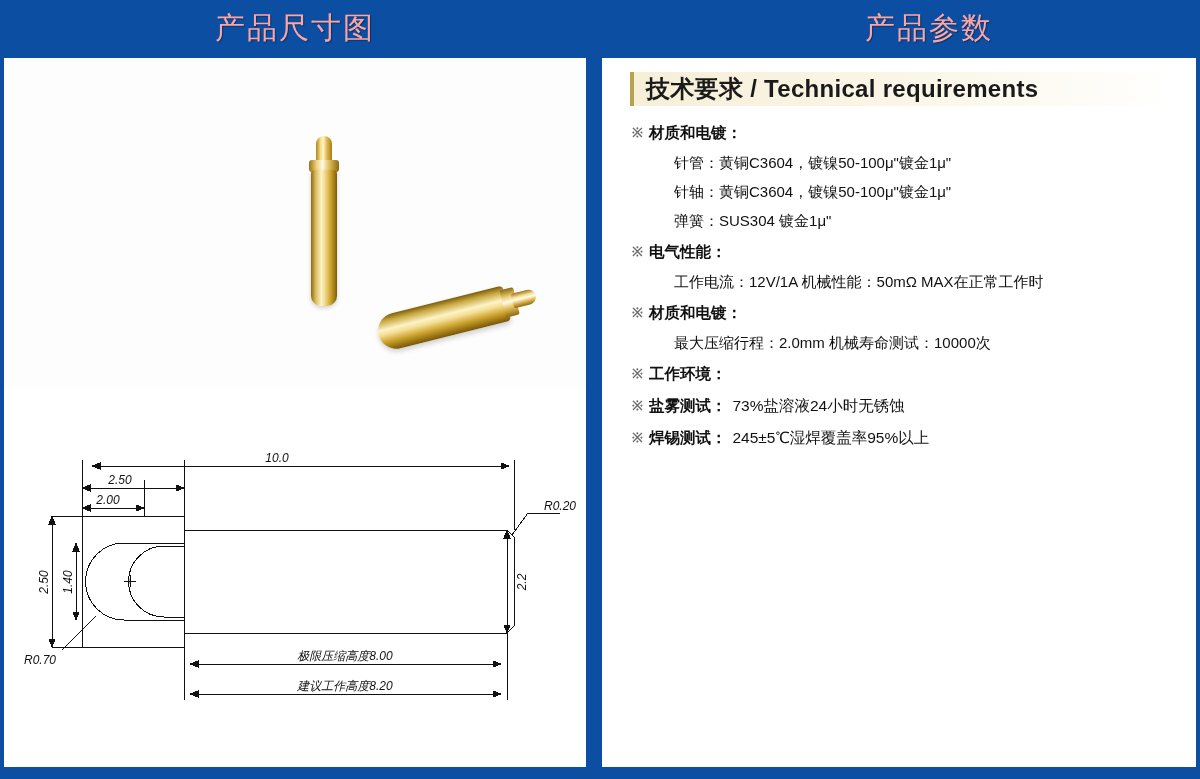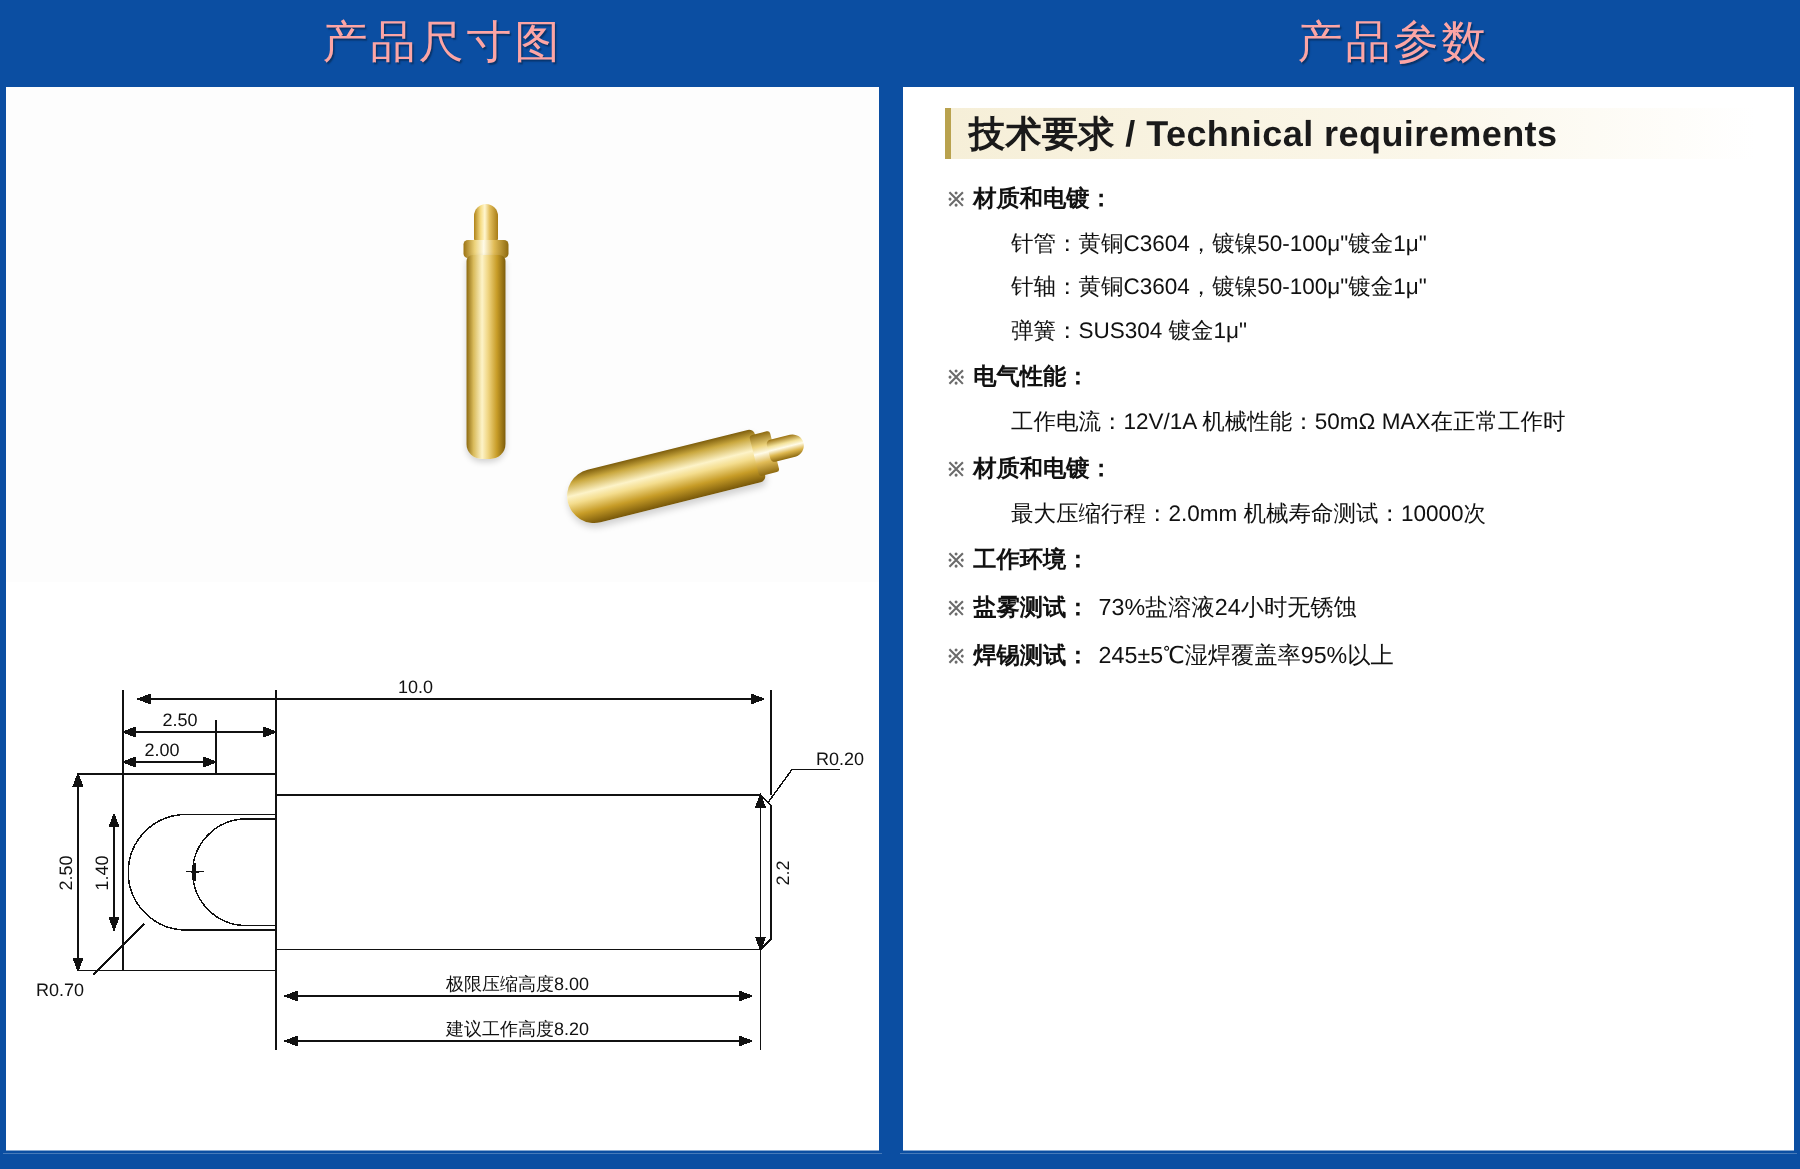--- a/index.html
+++ b/index.html
@@ -78,21 +78,21 @@
     background:linear-gradient(180deg,#8d6a10 0%,#ecd27a 30%,#fffbe8 48%,#e0bb56 70%,#8e6a10 100%);
   }
   .pin-h .body2 {
     position:absolute; right:30px; top:16px; width:132px; height:36px;
     border-radius:18px 4px 4px 18px;
     background:linear-gradient(180deg,#7d5d0c 0%,#caa83f 16%,#fdf3c8 40%,#f4dd8e 54%,#c79c27 76%,#775709 100%);
     box-shadow:0 3px 5px rgba(0,0,0,.18);
   }
 
   
-  .drawing { position:absolute; left:0; top:330px; width:582px; height:380px; }
+  .drawing { position:absolute; left:0; top:330px; width:582px; height:380px;font-style:italic; }
   .drawing svg { display:block; }
 
   
   .tech-bar {
     position:absolute; left:28px; top:14px; width:540px; height:34px;
     background:linear-gradient(90deg,#f6efd8 0%, #fbf7ea 60%, #ffffff 100%);
     border-left:4px solid #b9a24e;
     display:flex; align-items:center;
   }
   .tech-bar span {

